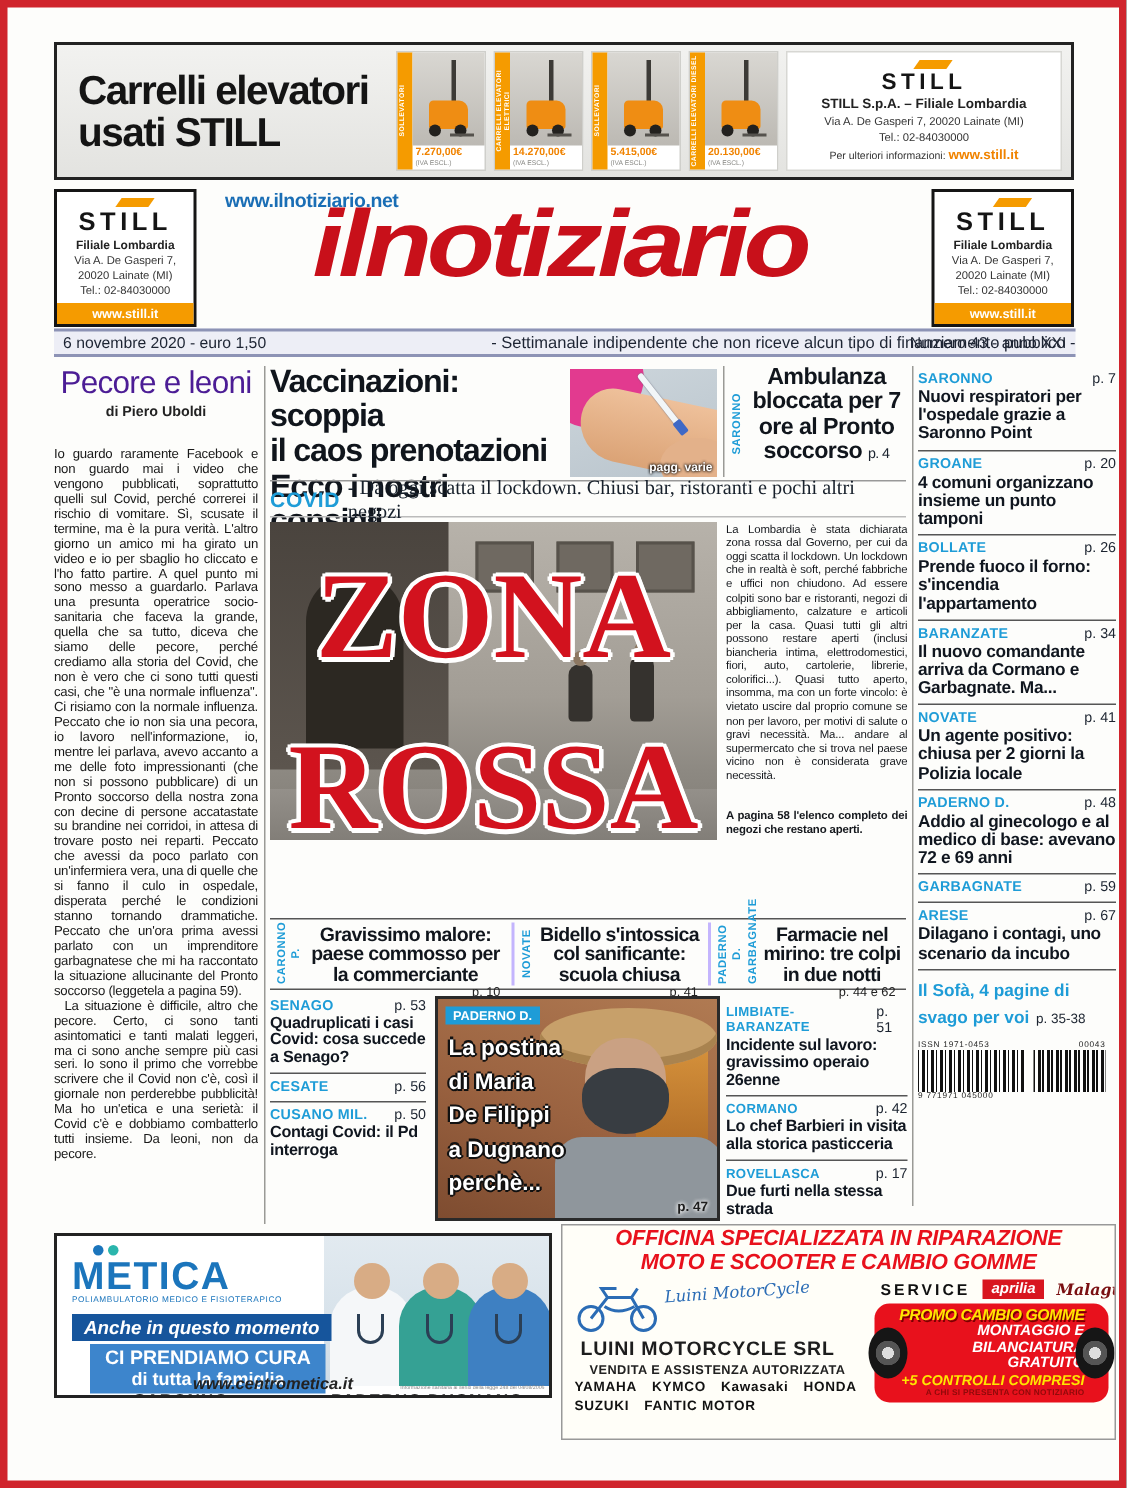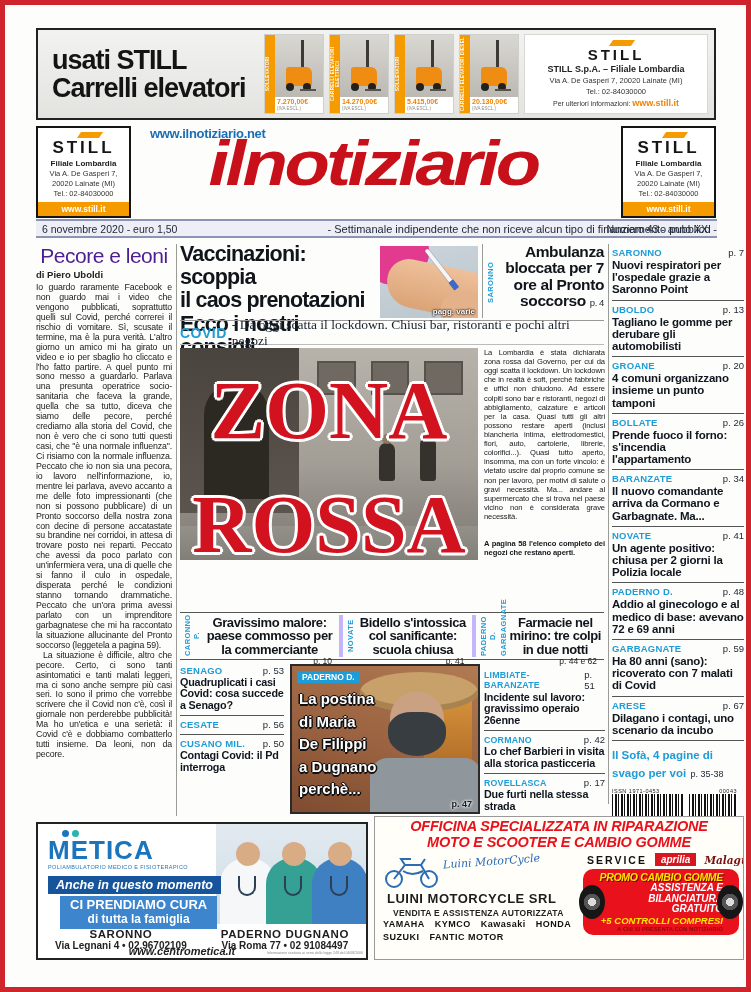--- a/index.html
+++ b/index.html
@@ -56,39 +56,39 @@
               display:flex; align-items:center; font-size:10.5px; color:#1d2433; padding:0 6px; }
   .dateline .dl-c { position:absolute; left:0; right:0; text-align:right; font-size:11px; }
   .dateline .dl-r { margin-left:auto; }
 
   
   .vrule { width:1px; background:#9a9a96; }
 
   
   .editorial { left:36px; top:244px; width:136px; height:572px; overflow:hidden; }
   .ed-title { font-size:21px; color:#4c1d95; text-align:center; letter-spacing:-0.5px; }
-  .ed-byline { font-size:9.5px; font-weight:bold; text-align:left; margin:1px 0 3px; color:#222; }
+  .ed-byline { font-size:9.5px; font-weight:bold; text-align:center; margin:1px 0 18px; color:#222; }
   .ed-body { font-size:8.8px; line-height:1.13; text-align:justify; color:#191919; letter-spacing:-0.15px; }
   .ed-body + .ed-body { text-indent:7px; }
 
   
   .lead-head { left:180px; top:243px; width:198px; font-weight:bold; font-size:21.5px; line-height:1.08;
                letter-spacing:-0.8px; color:#10151c; }
   .vacc { left:380px; top:246px; width:98px; height:72px; overflow:hidden; background:linear-gradient(160deg,#cdd6dc,#b9c4cc); }
   .vacc-sleeve { position:absolute; left:-12px; top:-14px; width:62px; height:52px; background:#e23a8f; border-radius:0 0 60% 40%; transform:rotate(-8deg); }
   .vacc-arm { position:absolute; left:6px; top:20px; width:110px; height:48px; background:linear-gradient(180deg,#eec09a,#dba376); border-radius:24px 10px 10px 30px; transform:rotate(12deg); }
   .vacc-hand { position:absolute; right:-8px; bottom:-10px; width:46px; height:36px; background:#e3b18a; border-radius:50% 40% 30% 50%; }
   .syringe { position:absolute; right:18px; top:18px; width:42px; height:4px; background:#f2f6f8; transform:rotate(52deg); border-radius:2px; box-shadow:0 0 1px #667; }
   .syringe::after { content:""; position:absolute; right:-8px; top:-1px; width:10px; height:6px; background:#3f69c6; border-radius:1px; }
   .vacc-cap { position:absolute; right:3px; bottom:2px; color:#fff; font-weight:bold; font-size:8px;
               text-shadow:0 0 2px #000, 0 0 2px #000; }
   .amb { left:486px; top:244px; width:118px; height:76px; display:flex; gap:3px; }
   .vlabel { writing-mode:vertical-rl; transform:rotate(180deg); color:#1e9cd7; font-weight:bold;
             font-size:7.5px; letter-spacing:.4px; text-align:center; }
-  .amb-title { flex:1; font-weight:bold; font-size:15.5px; line-height:1.05; text-align:right; color:#10151c; letter-spacing:-0.4px; }
+  .amb-title { flex:1; font-weight:bold; font-size:15.5px; line-height:1.05; text-align:center; color:#10151c; letter-spacing:-0.4px; }
   .amb-title .pg { font-weight:normal; }
 
   
   .covid { left:180px; top:320px; width:424px; height:25px; border-top:1px solid #999; border-bottom:1px solid #bbb;
            display:flex; align-items:center; gap:5px; }
   .covid-label { color:#1e9cd7; font-weight:bold; font-size:14px; letter-spacing:.5px; }
   .covid-text { font-family:"Liberation Serif", serif; font-size:13.5px; color:#17202b; }
 
   
   .zona { left:180px; top:348px; width:298px; height:212px; overflow:hidden;
@@ -103,21 +103,21 @@
                font-weight:bold; color:#d2121e; font-size:82px; line-height:1;
                text-shadow:-3px 0 0 #fff,3px 0 0 #fff,0 -3px 0 #fff,0 3px 0 #fff,-2px -2px 0 #fff,2px 2px 0 #fff,-2px 2px 0 #fff,2px -2px 0 #fff; }
   .z-art { left:484px; top:348px; width:121px; height:262px; overflow:hidden; font-size:7.6px; line-height:1.2;
            text-align:justify; color:#15181d; letter-spacing:-0.1px; }
   .z-art .bold { font-weight:bold; margin-top:18px; }
 
   
   .midband { left:180px; top:612px; width:424px; height:48px; border-top:1px solid #555; border-bottom:1px solid #555;
              display:flex; align-items:stretch; padding:2px 0; }
   .mb-item { display:flex; gap:2px; padding:1px 3px; }
-  .mb-item + .mb-item { border-left:4px solid #c4b5fd; }
+  .mb-item + .mb-item { border-left:2px solid #c4b5fd; }
   .mb-body { flex:1; display:flex; flex-direction:column; }
   .mb-title { font-weight:bold; font-size:13px; line-height:1.03; text-align:center; color:#10151c; letter-spacing:-0.4px; }
   .mb-page { text-align:right; font-size:8.5px; color:#222; margin-top:auto; padding-right:4px; }
 
   
   .sb-head { display:flex; justify-content:space-between; align-items:baseline; }
   .sec { color:#1e9cd7; font-weight:bold; font-size:9.5px; letter-spacing:.2px; }
   .pg { color:#1c2430; font-size:9.5px; }
   .news-title { font-weight:bold; font-size:11.5px; line-height:1.06; color:#10161f; letter-spacing:-0.2px; margin-top:1px; }
 
@@ -150,21 +150,21 @@
   .sb-promo .t { color:#1e9cd7; font-weight:bold; font-size:11.5px; line-height:1.1; display:inline; }
   .sb-promo .pg { font-size:9px; }
   .barcode { display:flex; gap:5px; margin-top:4px; }
   .bc { display:flex; flex-direction:column; }
   .bc-txt { font-size:5.5px; color:#222; letter-spacing:.5px; }
   .bc-bars { height:28px; background:repeating-linear-gradient(90deg,#111 0 1px,#fff 1px 3px,#111 3px 5px,#fff 5px 6px); }
   .bc1 { width:72px; } .bc2 { width:48px; }
   .bc2 .bc-txt { text-align:right; }
 
   
-  .metica { left:36px; top:822px; width:332px; height:138px; border:2px solid #222; background:#fff; overflow:hidden; }
+  .metica { left:36px; top:822px; width:332px; height:110px; border:2px solid #222; background:#fff; overflow:hidden; }
   .me-photo { position:absolute; right:0; top:0; width:150px; height:100px; background:linear-gradient(180deg,#e2eaf0,#cfdce6); overflow:hidden; }
   .me-fig { position:absolute; bottom:-8px; width:56px; height:74px; border-radius:26px 26px 0 0; }
   .me-head { position:absolute; top:-16px; left:16px; width:24px; height:24px; border-radius:50%; background:#d8ac85; }
   .me-steth { position:absolute; top:18px; left:18px; width:18px; height:20px; border:2px solid #2b3f55; border-top:none; border-radius:0 0 12px 12px; }
   .me-logo { position:absolute; left:10px; top:6px; }
   .me-dots { display:flex; gap:3px; margin-left:14px; }
   .me-dots i { width:7px; height:7px; border-radius:50%; background:#1b75bc; }
   .me-dots i:nth-child(2){ background:#2ab5ac; }
   .me-brand { font-weight:bold; font-size:26px; color:#1b75bc; letter-spacing:1px; line-height:1; }
   .me-tag { font-size:5.5px; color:#1b75bc; letter-spacing:.4px; margin-top:1px; }
@@ -205,22 +205,22 @@
   .of-footer { position:absolute; left:0; right:0; bottom:2px; text-align:center; font-family:"Liberation Serif", serif;
                font-size:12.5px; color:#222; }
 </style>
 </head>
 <body>
 
 <div class="page">
 
   <div class="abs topad">
     <div class="topad-head">
+      <div>Carrelli elevatori</div>
       <div>usati STILL</div>
-      <div>Carrelli elevatori</div>
     </div>
 
     <div class="pcard">
       <div class="pcard-strip">SOLLEVATORI</div>
       <div class="pcard-main">
         <div class="pcard-img">
           <i class="fork-mast"></i>
             <i class="fork-body"></i>
             <i class="fork-wheel" style="left:22%"></i>
             <i class="fork-wheel" style="left:58%"></i>
@@ -469,27 +469,20 @@
   <div class="abs sidebar">
     <div class="sb-item">
       <div class="sb-head">
         <span class="sec">SARONNO</span>
         <span class="pg">p. 7</span>
       </div>
       <div class="news-title">Nuovi respiratori per l'ospedale grazie a Saronno Point</div>
     </div>
     <div class="sb-item">
       <div class="sb-head">
-        <span class="sec">UBOLDO</span>
-        <span class="pg">p. 13</span>
-      </div>
-      <div class="news-title">Tagliano le gomme per derubare gli automobilisti</div>
-    </div>
-    <div class="sb-item">
-      <div class="sb-head">
         <span class="sec">GROANE</span>
         <span class="pg">p. 20</span>
       </div>
       <div class="news-title">4 comuni organizzano insieme un punto tamponi</div>
     </div>
     <div class="sb-item">
       <div class="sb-head">
         <span class="sec">BOLLATE</span>
         <span class="pg">p. 26</span>
       </div>
@@ -514,21 +507,20 @@
         <span class="sec">PADERNO D.</span>
         <span class="pg">p. 48</span>
       </div>
       <div class="news-title">Addio al ginecologo e al medico di base: avevano 72 e 69 anni</div>
     </div>
     <div class="sb-item">
       <div class="sb-head">
         <span class="sec">GARBAGNATE</span>
         <span class="pg">p. 59</span>
       </div>
-      <div class="news-title">Ha 80 anni (sano): ricoverato con 7 malati di Covid</div>
     </div>
     <div class="sb-item">
       <div class="sb-head">
         <span class="sec">ARESE</span>
         <span class="pg">p. 67</span>
       </div>
       <div class="news-title">Dilagano i contagi, uno scenario da incubo</div>
     </div>
     <div class="sb-promo">
       <span class="t">Il Sofà, 4 pagine di svago per voi</span>
@@ -618,21 +610,21 @@
     <div class="of-service-row">
       <span class="of-service">SERVICE</span>
       <span class="of-aprilia">aprilia</span>
       <span class="of-malaguti">Malaguti</span>
     </div>
 
     <div class="of-promo">
       <i class="tire l"></i>
       <i class="tire r"></i>
       <div class="p-t">PROMO CAMBIO GOMME</div>
-      <div class="p-l">ASSISTENZA E</div>
+      <div class="p-l">MONTAGGIO E</div>
       <div class="p-l">BILANCIATURA</div>
       <div class="p-l">GRATUITO</div>
       <div class="p-y">+5 CONTROLLI COMPRESI</div>
       <div class="p-s">A CHI SI PRESENTA CON NOTIZIARIO</div>
     </div>
 
   </div>
 
 </div>
 

